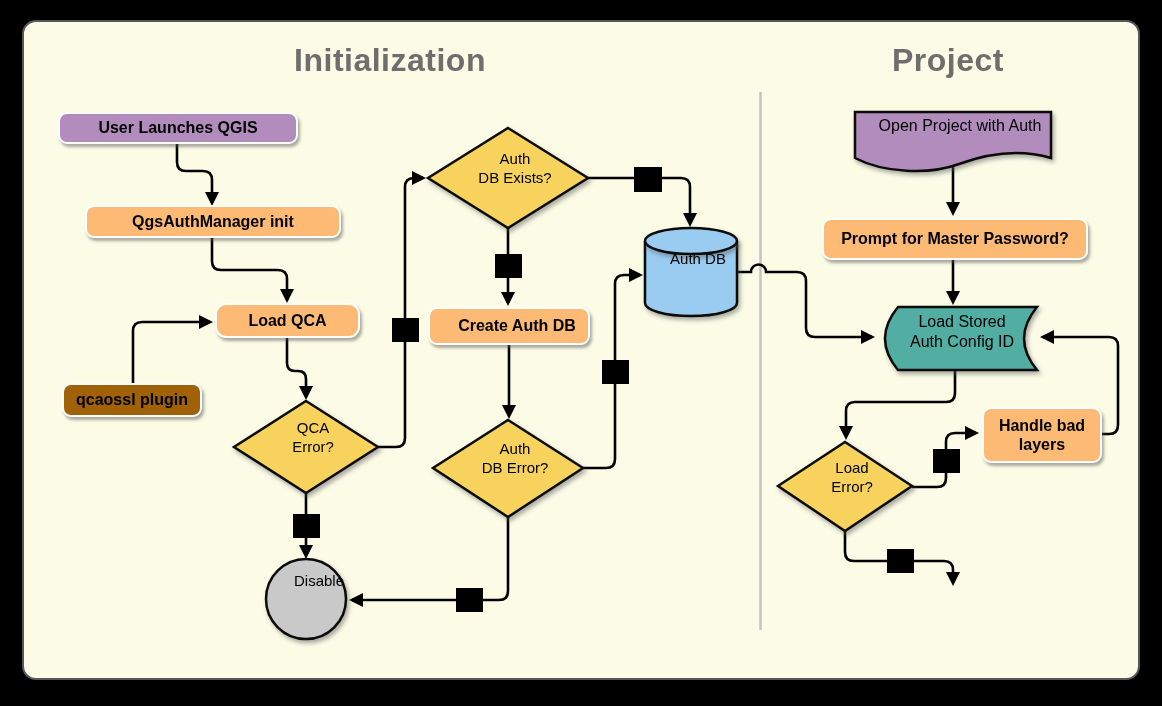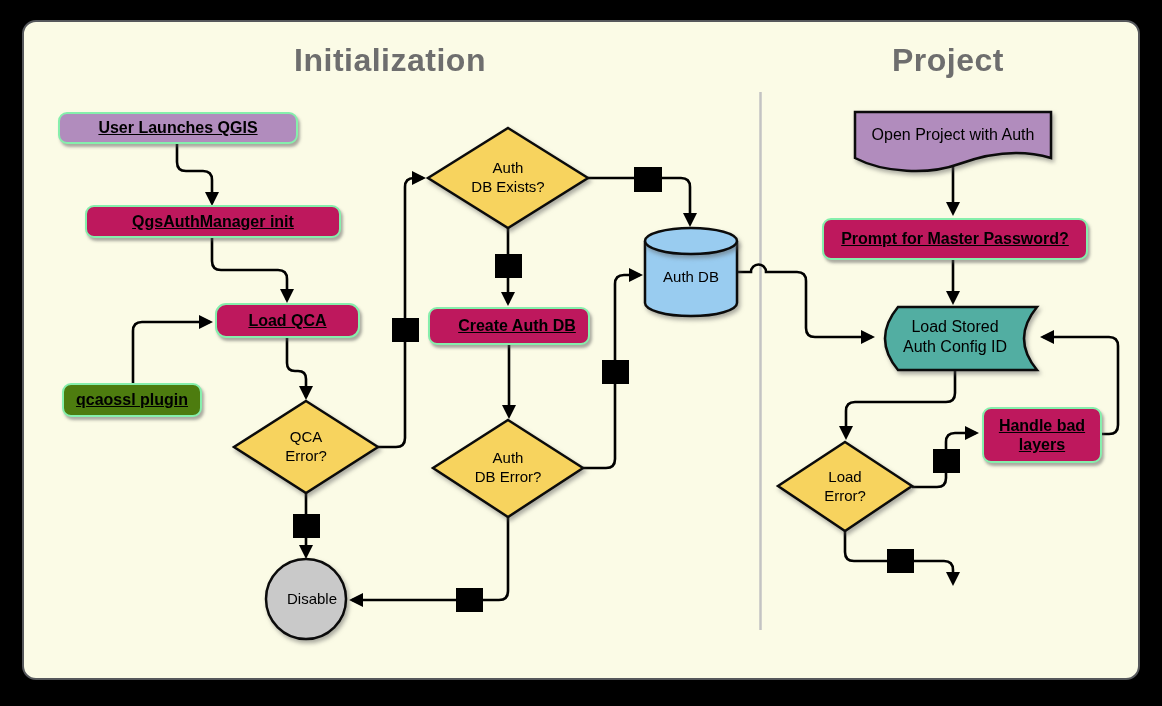--- a/index.html
+++ b/index.html
@@ -16,33 +16,32 @@
     position:absolute; width:320px; text-align:center;
     font-size:32px; font-weight:bold; color:#6e6e6e; letter-spacing:0.5px;
   }
   svg.layer { position:absolute; left:0; top:0; }
   .conn { fill:none; stroke:#000; stroke-width:2.6px; }
   .ah   { fill:#000; stroke:none; }
   .sq   { fill:#000; stroke:none; }
   .shape { stroke:#0b0b0b; stroke-width:2.5px; filter:drop-shadow(2px 3px 2px rgba(90,90,90,0.5)); }
   .box {
     position:absolute; box-sizing:border-box;
-    border:2px solid #86efac; border-radius:9px;
+    border:2px solid #ffffff; border-radius:9px;
     display:flex; align-items:center; justify-content:center; text-align:center;
     font-weight:bold; font-size:16px; color:#000;
     box-shadow:2px 3px 3px rgba(90,90,90,0.5);
-    text-decoration:underline;
   }
   .box span, .lbl span { white-space:pre-line; }
-  .green  { background:#be185d; }
+  .green  { background:#fdba74; }
   .purple { background:#b18cbd; }
-  .orange { background:#4d7c0f; }
+  .orange { background:#a16207; }
   .lbl {
-    position:absolute; display:flex; align-items:center; justify-content:center;
-    text-align:center; font-size:15px; color:#000; line-height:1.25;
+    position:absolute; display:flex; justify-content:center;
+    text-align:center; font-size:15px; color:#000; line-height:1.25;padding-left:7px;
   }
 </style>
 </head>
 <body>
 
 <div id="stage">
   <div id="panel"></div>
 
   <div class="title" style="left:230px; top:42px;">Initialization</div>
   <div class="title" style="left:788px; top:42px;">Project</div>

